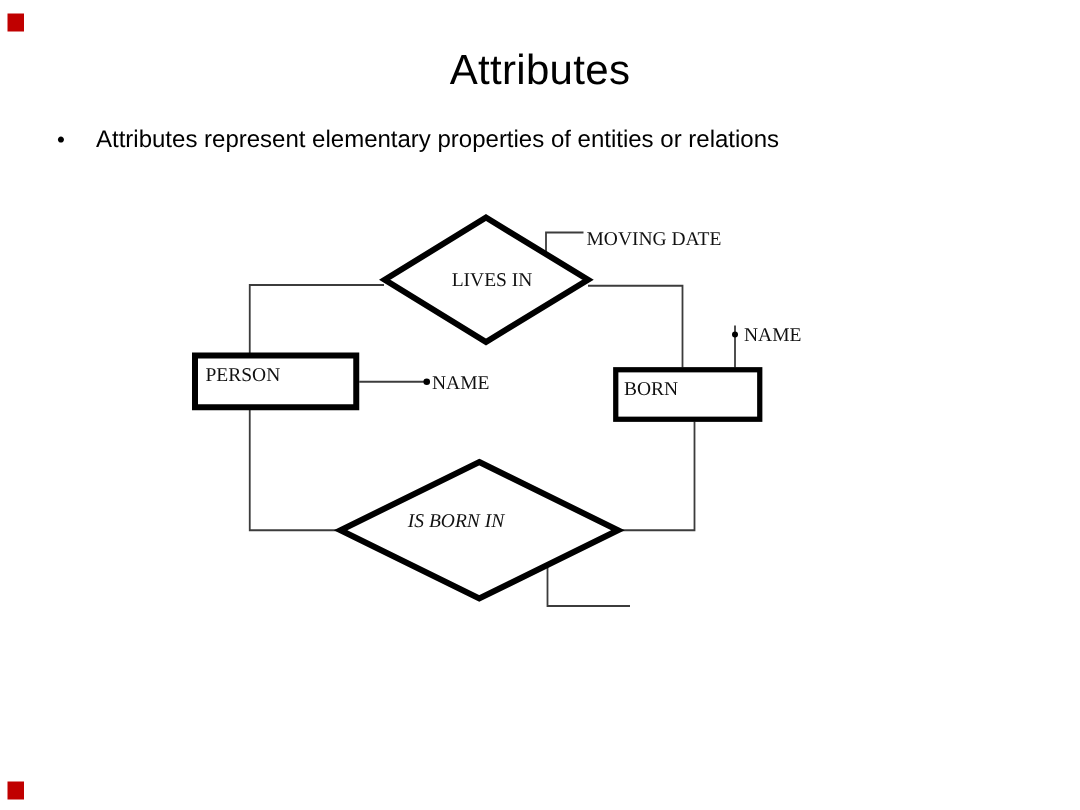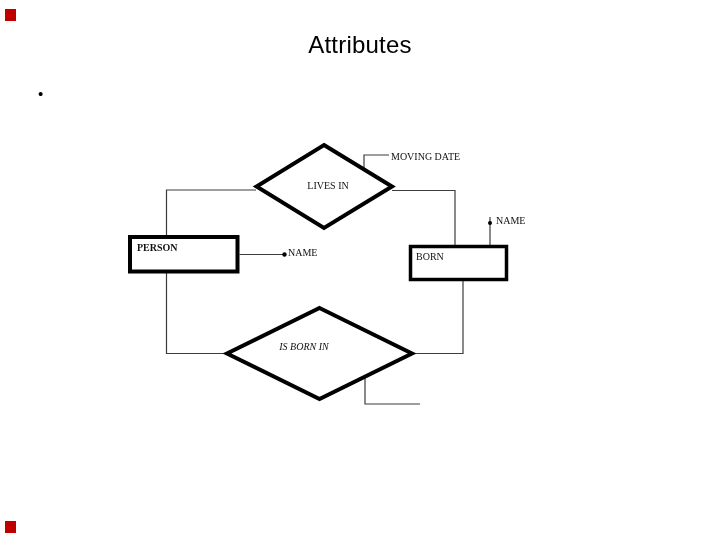--- a/index.html
+++ b/index.html
@@ -12,56 +12,57 @@
   }
   .marker{
     position:absolute;left:5px;width:11px;height:12px;
     background:#c00000;
   }
   .marker.top{top:9px;}
   .marker.bottom{top:521px;}
   .title{
     position:absolute;top:33px;left:0;width:720px;
     text-align:center;
-    font-size:24px;line-height:1;color:#000;
+    font-size:28px;line-height:1;color:#000;
     letter-spacing:0.2px;
   }
   .bullet-row{
     position:absolute;left:38px;top:84px;width:640px;
     display:flex;align-items:flex-start;
     font-size:16px;color:#000;line-height:1.2;
   }
   .bullet-dot{
     width:26px;flex:0 0 26px;
     font-size:15px;line-height:1.3;
   }
   .diagram{
     position:absolute;left:0;top:0;width:720px;height:540px;
   }
   svg.canvas{position:absolute;left:0;top:0;}
   .dlabel{
     position:absolute;
     font-family:"Liberation Serif", serif;
-    font-size:10px;color:#111;
+    font-size:13px;color:#111;
     white-space:nowrap;line-height:1;
   }
   .dlabel.centered{transform:translate(-50%,-50%);}
 </style>
 </head>
 <body>
 
 <div class="slide">
 
   <div class="marker top"></div>
   <div class="marker bottom"></div>
 
   <div class="title">Attributes</div>
 
   <div class="bullet-row">
     <span class="bullet-dot">•</span>
+    <span class="bullet-text">Attributes represent elementary properties of entities or relations</span>
   </div>
 
   <div class="diagram">
 
     <svg class="canvas" width="720" height="540" viewBox="0 0 720 540">
 
       <g fill="none" stroke="#3c3c3c" stroke-width="1.2">
 
         <polyline points="166.5,236 166.5,190 256,190"></polyline>
 
@@ -85,20 +86,20 @@
 
       <polygon points="324,145 392,186.5 324,228 256.5,186.5" fill="#ffffff" stroke="#000000" stroke-width="4"></polygon>
       <polygon points="319.5,308 412,353.5 319.5,399 227,353.5" fill="#ffffff" stroke="#000000" stroke-width="4"></polygon>
 
       <rect x="130" y="237" width="107.5" height="34.5" fill="#ffffff" stroke="#000000" stroke-width="4"></rect>
       <rect x="410.5" y="246.5" width="96" height="33" fill="#ffffff" stroke="#000000" stroke-width="3.5"></rect>
     </svg>
 
     <div class="dlabel centered" style="left:328px;top:186px;">LIVES IN</div>
     <div class="dlabel centered" style="left:304px;top:347px;font-style:italic;">IS BORN IN</div>
-    <div class="dlabel" style="left:137px;top:243px;font-weight:bold;">PERSON</div>
+    <div class="dlabel" style="left:137px;top:243px;">PERSON</div>
     <div class="dlabel" style="left:416px;top:252px;">BORN</div>
     <div class="dlabel" style="left:391px;top:152px;">MOVING DATE</div>
     <div class="dlabel" style="left:288px;top:248px;">NAME</div>
     <div class="dlabel" style="left:496px;top:216px;">NAME</div>
   </div>
 
 </div>
 
 </body></html>

